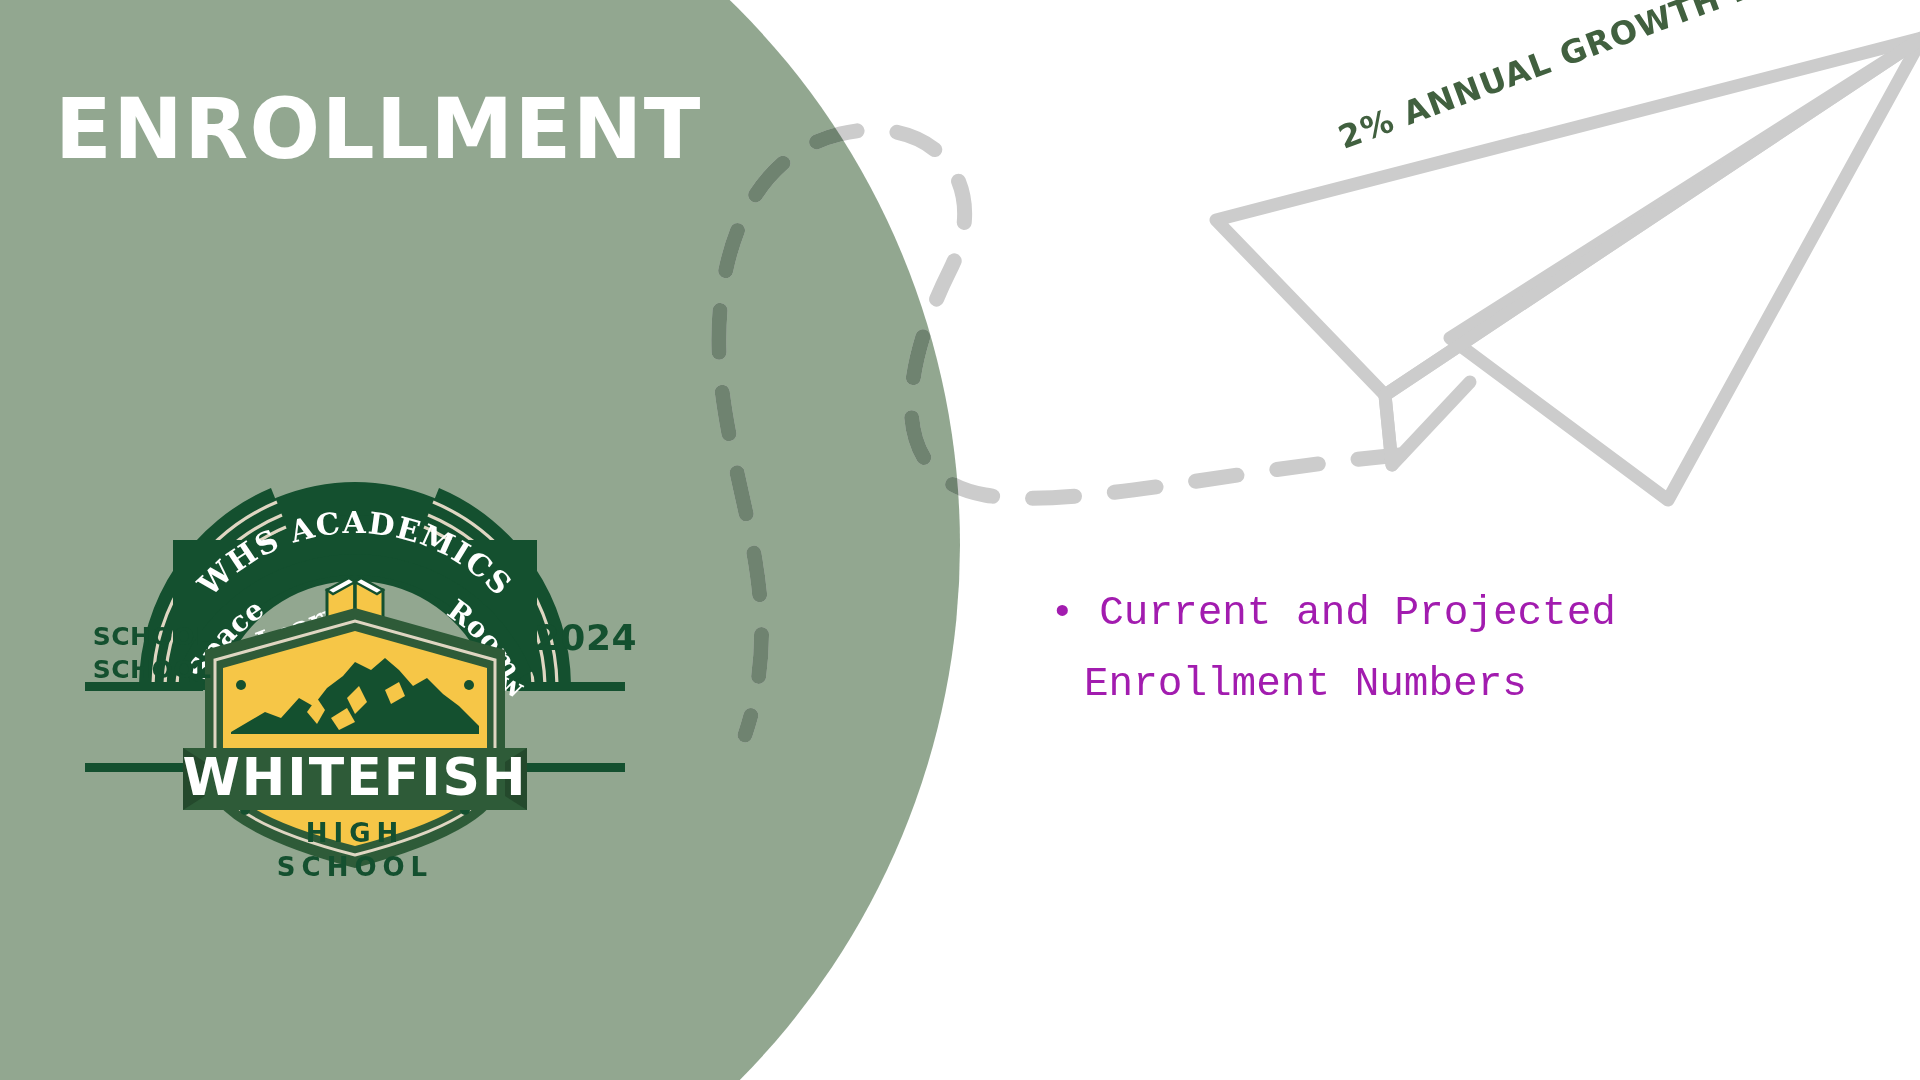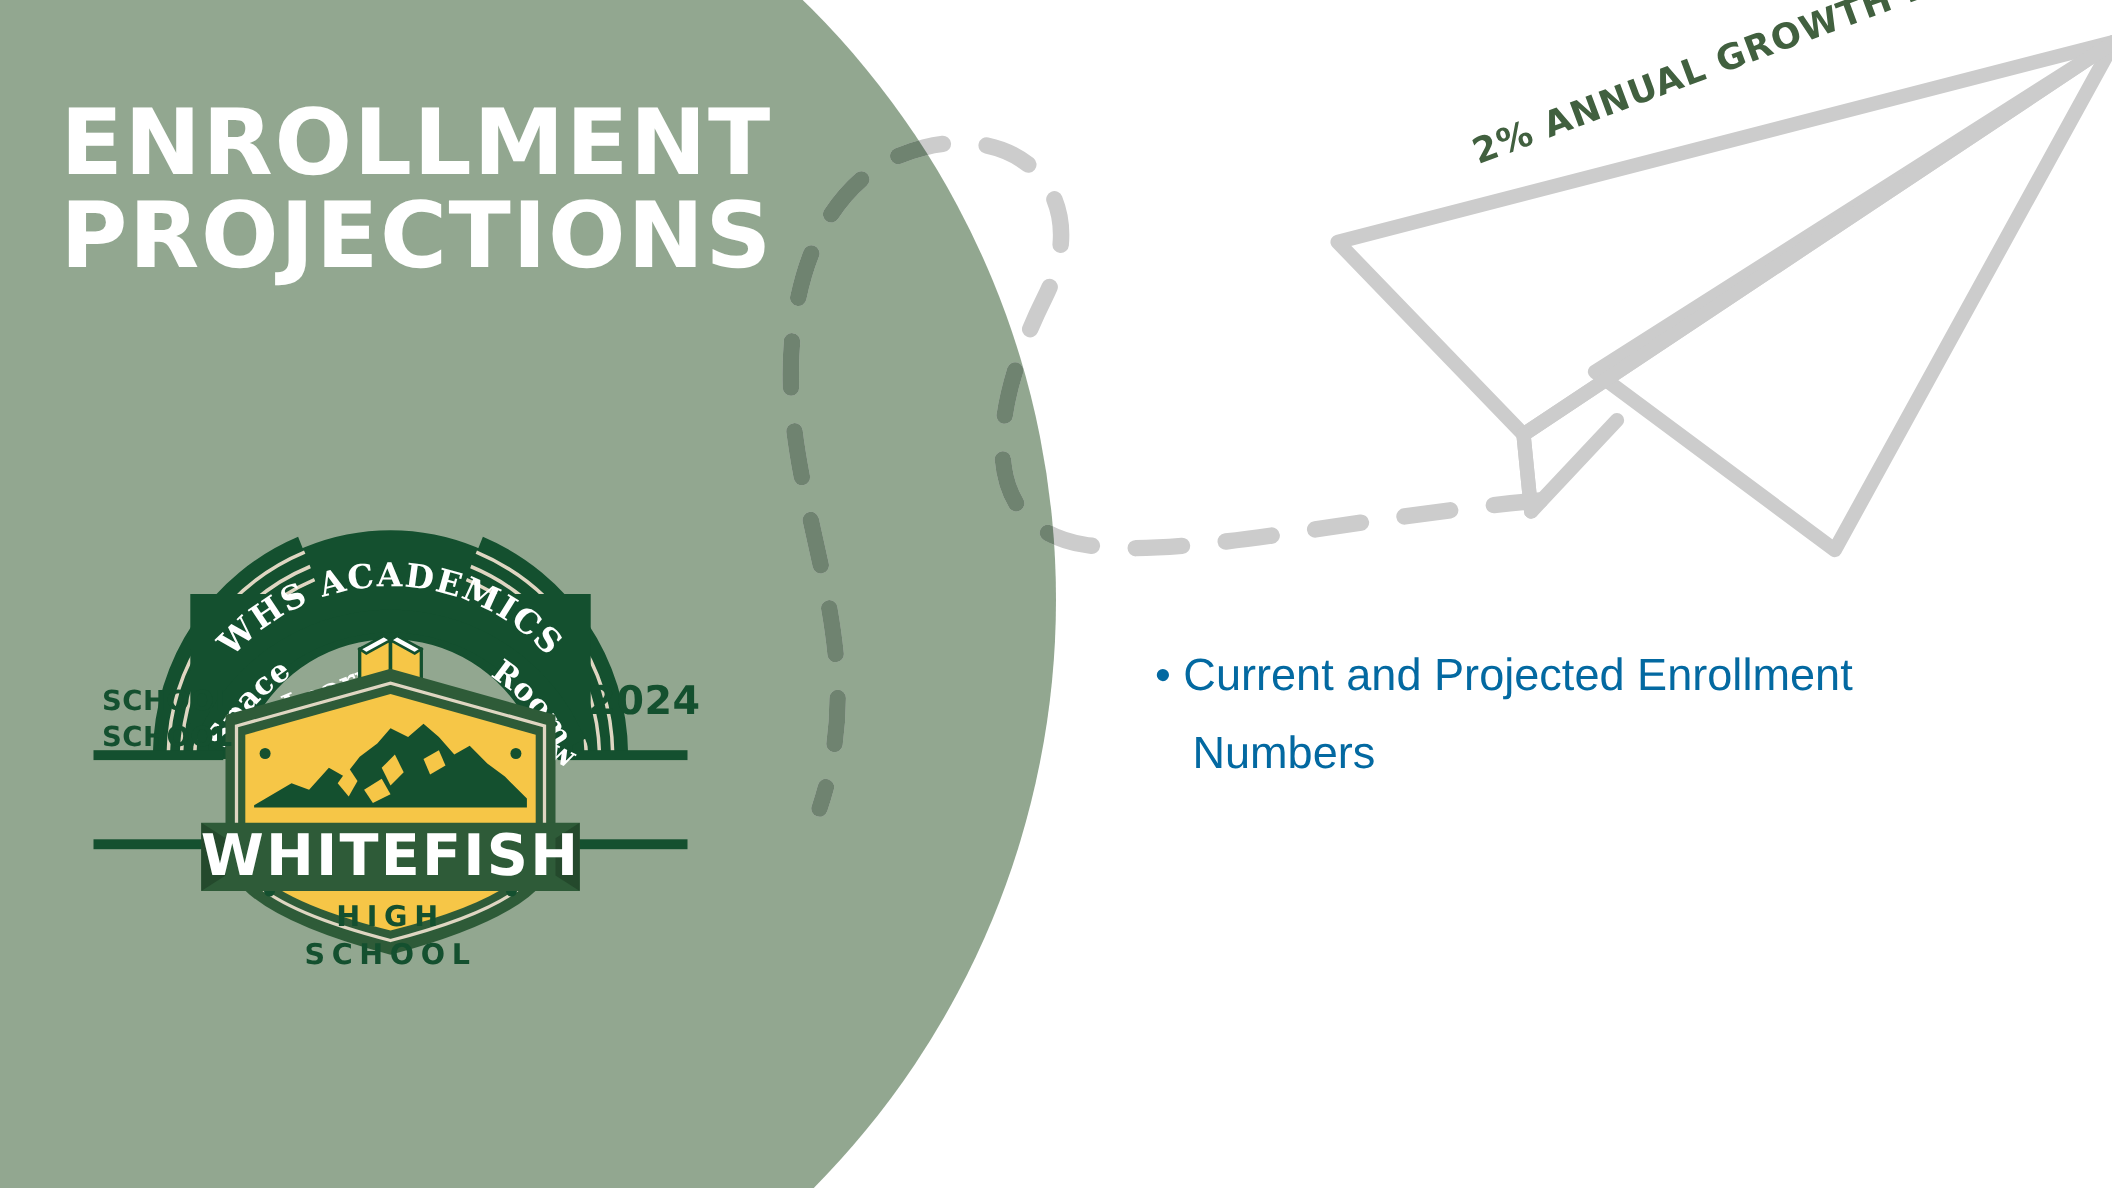--- a/index.html
+++ b/index.html
@@ -93,22 +93,22 @@
   
   .bullets {
     position: absolute;
     left: 1050px;
     top: 578px;
     width: 680px;
     z-index: 6;
   }
   .bullet {
     display: block;
-    color: #0369a1;
-    font-family: Liberation Sans, sans-serif;
+    color: #a21caf;
+    font-family: Liberation Mono, monospace;
     font-size: 41px;
     line-height: 1.72;
     font-weight: 400;
     text-indent: -34px;
     padding-left: 34px;
   }
   .bullet + .bullet {
     margin-top: 60px;
   }
   .bullet .dot {
@@ -194,21 +194,20 @@
 
   <div class="bullets">
     <div class="bullet">
       <span class="dot">•</span>
       <span>Current and Projected Enrollment Numbers</span>
     </div>
   </div>
 
   <div class="title-block">
     <div class="title-line">ENROLLMENT</div>
-    <div class="title-line">PROJECTIONS</div>
   </div>
 
   <div class="logo">
     <svg class="logo-svg" viewBox="0 0 600 420">
       <defs>
         <path id="archTop" d="M 108 245 A 192 192 0 0 1 492 245"></path>
         <path id="archMid" d="M 140 248 A 160 160 0 0 1 460 248"></path>
         <path id="archLeftCurve" d="M 132 268 A 168 168 0 0 1 238 120"></path>
         <path id="archRightCurve" d="M 362 120 A 168 168 0 0 1 468 268"></path>
         <clipPath id="bandClip">

